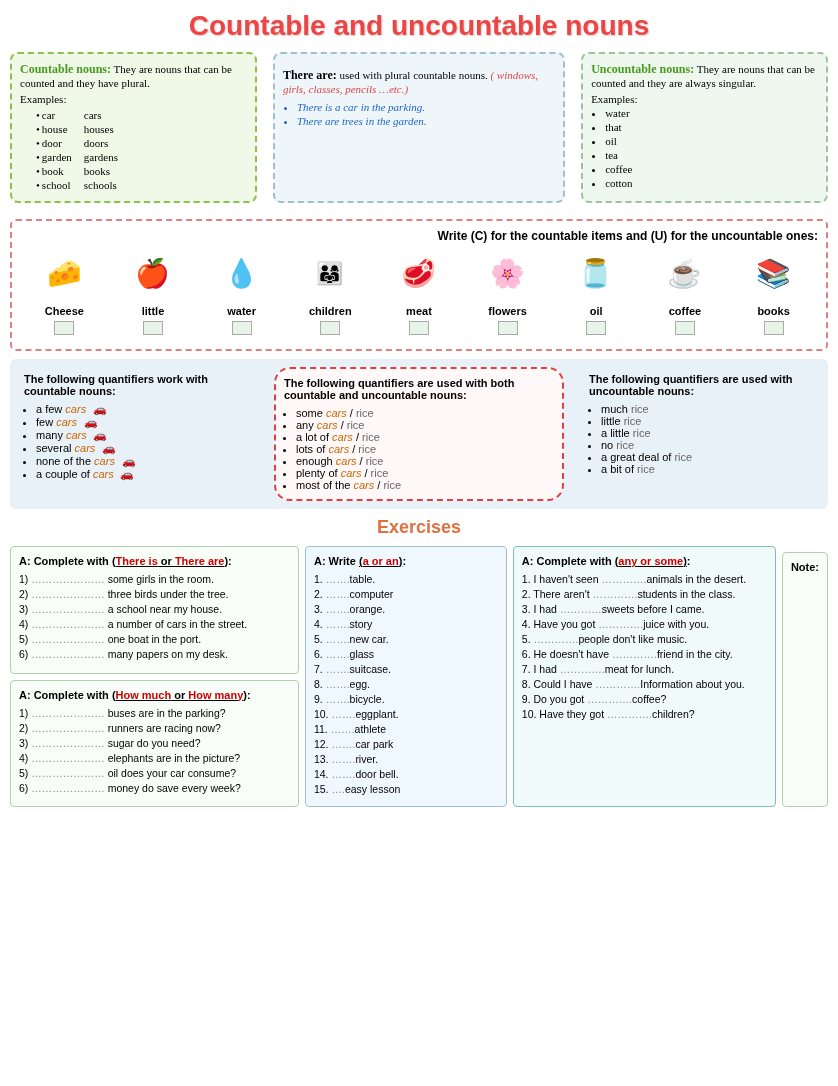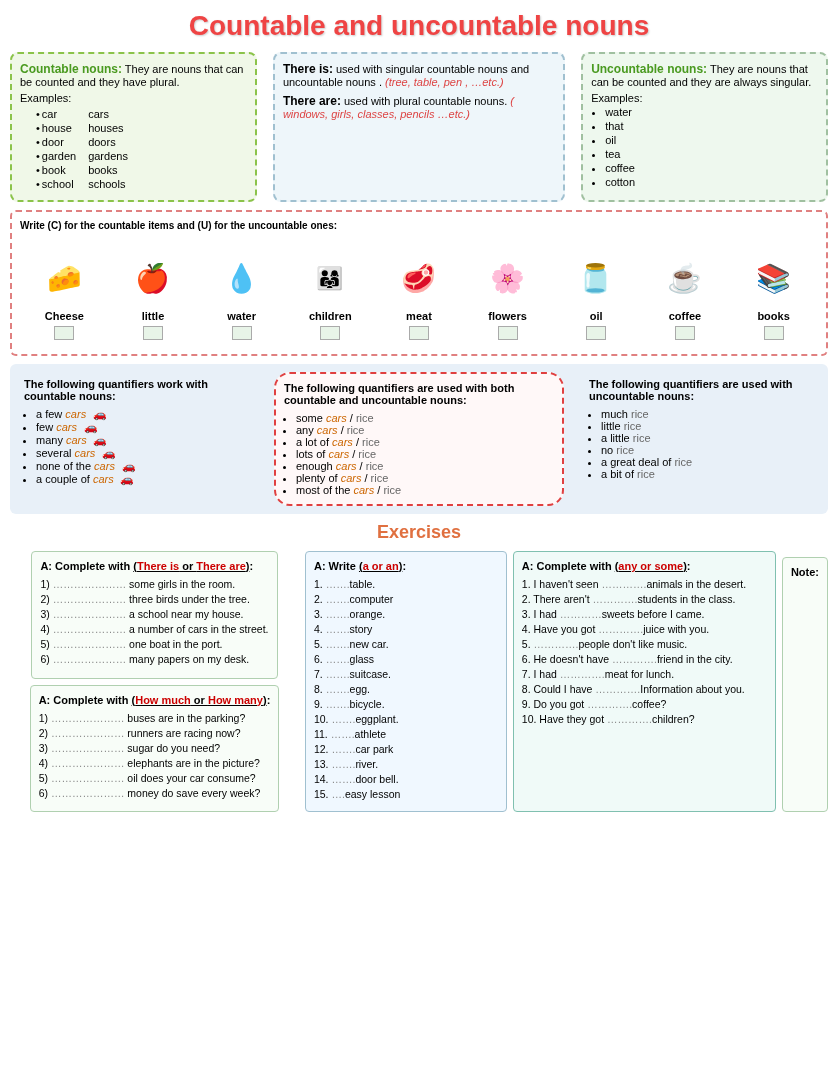--- a/index.html
+++ b/index.html
@@ -18,21 +18,22 @@
       font-family: 'Comic Sans MS', cursive, sans-serif;
       color: #ef4444;
       margin-bottom: 10px;
       font-weight: bold;
       text-shadow: 1px 1px 2px #ccc;
     }
 
     .top-section {
       display: flex;
       gap: 16px;
-      margin-bottom: 8px;
+      margin-bottom: 16px;
+      font-family: Liberation Serif, serif;
     }
 
     .box {
       border: 2px dashed;
       border-radius: 8px;
       padding: 8px;
     }
 
     .countable-box {
       border-color: #8bc34a;
@@ -80,23 +81,24 @@
     
     .exercise-row {
       border: 2px dashed #e08080;
       border-radius: 6px;
       padding: 8px;
       margin-bottom: 8px;
       background: #fff;
     }
 
     .exercise-row-title {
-      font-size: 10px;
-      font-weight: bold;
-      margin-bottom: 20px;
+      font-size: 12px;
+      font-weight: bold;
+      margin-bottom: 3px;
+      text-align: right;
     }
 
     .items-row {
       display: flex;
       justify-content: space-around;
       align-items: flex-end;
       margin-bottom: 6px;
     }
 
     .item-col {
@@ -272,30 +274,29 @@
       <tr>
             <td>•</td>
             <td>school</td>
             <td style="padding-left:10px;">schools</td>
           </tr>
     </tbody>
       </table>
   </div>
 
   <div class="box there-box">
-    <div>
-      <span style="font-weight:bold;font-size:12px;">There is:</span>
-      <span>used with singular countable nouns and uncountable nouns .</span>
-      <span class="there-highlight">(tree, table, pen , …etc.)</span>
-    </div>
     <div style="margin-top:6px;">
       <span style="font-weight:bold;font-size:12px;">There are:</span>
       <span>used with plural countable nouns.</span>
       <span class="there-highlight">( windows, girls, classes, pencils …etc.)</span>
     </div>
+    <ul style="margin-left:14px; margin-top:6px;">
+      <li class="there-bullet">There is a car in the parking.</li>
+      <li class="there-bullet">There are trees in the garden.</li>
+    </ul>
   </div>
 
   <div class="box uncountable-box">
     <span class="box-title-green">Uncountable nouns:</span>
     <span>They are nouns that can be counted and they are always singular.</span>
     <div style="margin-top:4px;">Examples:</div>
     <ul style="margin-left:14px; margin-top:2px;">
       <li>water</li>
       <li>that</li>
       <li>oil</li>
@@ -405,21 +406,21 @@
       <li>a bit of <span class="rice-word">rice</span></li>
     </ul>
   </div>
 
 </div>
 
 <div class="exercises-title">Exercises</div>
 
 <div class="exercises-grid">
 
-  <div class="bottom-left" style="flex:1.1;align-items:center;">
+  <div class="bottom-left" style="flex:1.1;">
 
     <div class="exercise-panel">
       <div class="exercise-title">
         A: Complete with <span class="underline">(<span style="color:#c00;">There is</span> or <span style="color:#c00;">There are</span>)</span>:
       </div>
       <div class="exercise-item">1) <span class="dots">…………………</span> some girls in the room.</div>
       <div class="exercise-item">2) <span class="dots">…………………</span> three birds under the tree.</div>
       <div class="exercise-item">3) <span class="dots">…………………</span> a school near my house.</div>
       <div class="exercise-item">4) <span class="dots">…………………</span> a number of cars in the street.</div>
       <div class="exercise-item">5) <span class="dots">…………………</span> one boat in the port.</div>

